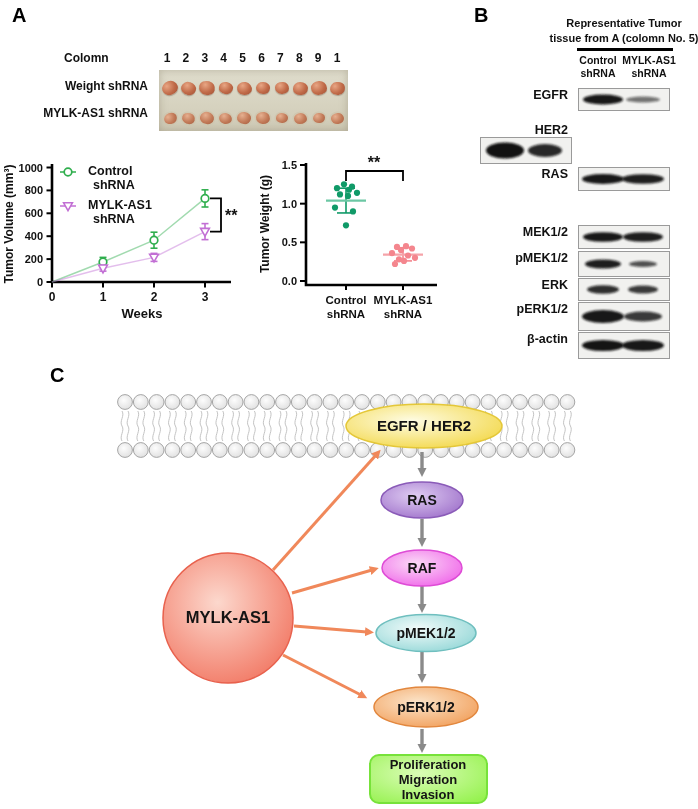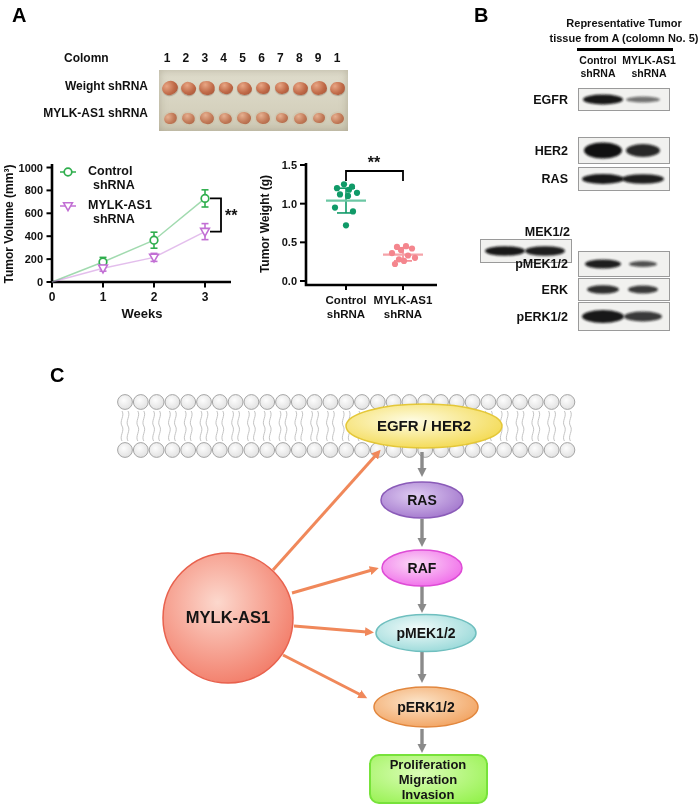--- a/index.html
+++ b/index.html
@@ -12,21 +12,21 @@
     background:linear-gradient(#e0ddcd,#d6d2bf 60%,#cfcab6);
     box-shadow:inset 0 0 8px rgba(110,100,75,.35);}
   .tumor{position:absolute;}
   .chartbox{position:absolute;}
   
   #pb-title{position:absolute;left:530px;top:16px;width:188px;text-align:center;
     font-weight:bold;font-size:11px;line-height:14.5px;}
   #pb-underline{position:absolute;left:577px;top:48px;width:96px;height:3px;background:#000;}
   .pb-col{position:absolute;top:54px;text-align:center;font-weight:bold;font-size:10.5px;line-height:13px;}
   #pb-rows{position:absolute;left:470px;top:88px;width:228px;height:290px;}
-  .blot-row{position:absolute;left:0;display:flex;align-items:center;}
+  .blot-row{position:absolute;left:0;display:flex;align-items:flex-start;}
   .blot-label{width:98px;text-align:right;font-weight:bold;font-size:12.5px;}
   .blot-box{margin-left:10px;width:90px;background:#f1f1ef;border:1px solid #9a9a9a;
     box-sizing:content-box;overflow:hidden;line-height:0;}
   
   #pathway{position:absolute;left:40px;top:360px;}
   .nodetext{font-weight:bold;text-anchor:middle;fill:#141414;
     font-family:"Liberation Sans",sans-serif;}
   svg text{font-family:"Liberation Sans",sans-serif;}
 </style>
 </head>
@@ -211,35 +211,35 @@
     <div>shRNA</div>
   </div>
   <div id="pb-rows">
       <div class="blot-row" style="top: 0px;">
         <div class="blot-label">EGFR</div>
         <div class="blot-box" style="height: 21px;"><svg width="90" height="21">
             <ellipse cx="24" cy="10.5" rx="20" ry="5" fill="#101010" opacity="0.95" filter="url(#blotblur)"></ellipse>
             <ellipse cx="64" cy="10.5" rx="17" ry="3" fill="#101010" opacity="0.55" filter="url(#blotblur)"></ellipse>
           </svg></div>
       </div>
-      <div class="blot-row" style="top: 49px;">
+      <div class="blot-row" style="top: 35px; flex-direction: column;">
         <div class="blot-label">HER2</div>
         <div class="blot-box" style="height: 25px;"><svg width="90" height="25">
             <ellipse cx="24" cy="12.5" rx="19" ry="8" fill="#101010" opacity="0.98" filter="url(#blotblur)"></ellipse>
             <ellipse cx="64" cy="12.5" rx="17" ry="6.5" fill="#101010" opacity="0.88" filter="url(#blotblur)"></ellipse>
           </svg></div>
       </div>
       <div class="blot-row" style="top: 79px;">
         <div class="blot-label">RAS</div>
         <div class="blot-box" style="height: 22px;"><svg width="90" height="22">
             <ellipse cx="24" cy="11" rx="21" ry="5" fill="#101010" opacity="0.95" filter="url(#blotblur)"></ellipse>
             <ellipse cx="64" cy="11" rx="21" ry="4.8" fill="#101010" opacity="0.92" filter="url(#blotblur)"></ellipse>
           </svg></div>
       </div>
-      <div class="blot-row" style="top: 137px; flex-direction: column;">
+      <div class="blot-row" style="top: 137px;">
         <div class="blot-label">MEK1/2</div>
         <div class="blot-box" style="height: 22px;"><svg width="90" height="22">
             <ellipse cx="24" cy="11" rx="20" ry="4.8" fill="#101010" opacity="0.95" filter="url(#blotblur)"></ellipse>
             <ellipse cx="64" cy="11" rx="20" ry="4.8" fill="#101010" opacity="0.92" filter="url(#blotblur)"></ellipse>
           </svg></div>
       </div>
       <div class="blot-row" style="top: 163px;">
         <div class="blot-label">pMEK1/2</div>
         <div class="blot-box" style="height: 24px;"><svg width="90" height="24">
             <ellipse cx="24" cy="12" rx="18" ry="4.5" fill="#101010" opacity="0.92" filter="url(#blotblur)"></ellipse>
@@ -251,20 +251,27 @@
         <div class="blot-box" style="height: 21px;"><svg width="90" height="21">
             <ellipse cx="24" cy="10.5" rx="16" ry="4.2" fill="#101010" opacity="0.85" filter="url(#blotblur)"></ellipse>
             <ellipse cx="64" cy="10.5" rx="15" ry="4" fill="#101010" opacity="0.8" filter="url(#blotblur)"></ellipse>
           </svg></div>
       </div>
       <div class="blot-row" style="top: 214px;">
         <div class="blot-label">pERK1/2</div>
         <div class="blot-box" style="height: 27px;"><svg width="90" height="27">
             <ellipse cx="24" cy="13.5" rx="21" ry="6.5" fill="#101010" opacity="0.95" filter="url(#blotblur)"></ellipse>
             <ellipse cx="64" cy="13.5" rx="19" ry="5" fill="#101010" opacity="0.8" filter="url(#blotblur)"></ellipse>
+          </svg></div>
+      </div>
+      <div class="blot-row" style="top: 244px;">
+        <div class="blot-label">β-actin</div>
+        <div class="blot-box" style="height: 25px;"><svg width="90" height="25">
+            <ellipse cx="24" cy="12.5" rx="21" ry="5.5" fill="#101010" opacity="0.97" filter="url(#blotblur)"></ellipse>
+            <ellipse cx="64" cy="12.5" rx="21" ry="5.5" fill="#101010" opacity="0.95" filter="url(#blotblur)"></ellipse>
           </svg></div>
       </div>
     </div>
 
   <svg width="0" height="0" style="position:absolute">
     <defs>
         <filter id="blotblur" x="-30%" y="-80%" width="160%" height="260%">
       <feGaussianBlur stdDeviation="1.3"></feGaussianBlur>
         </filter>
       </defs>

